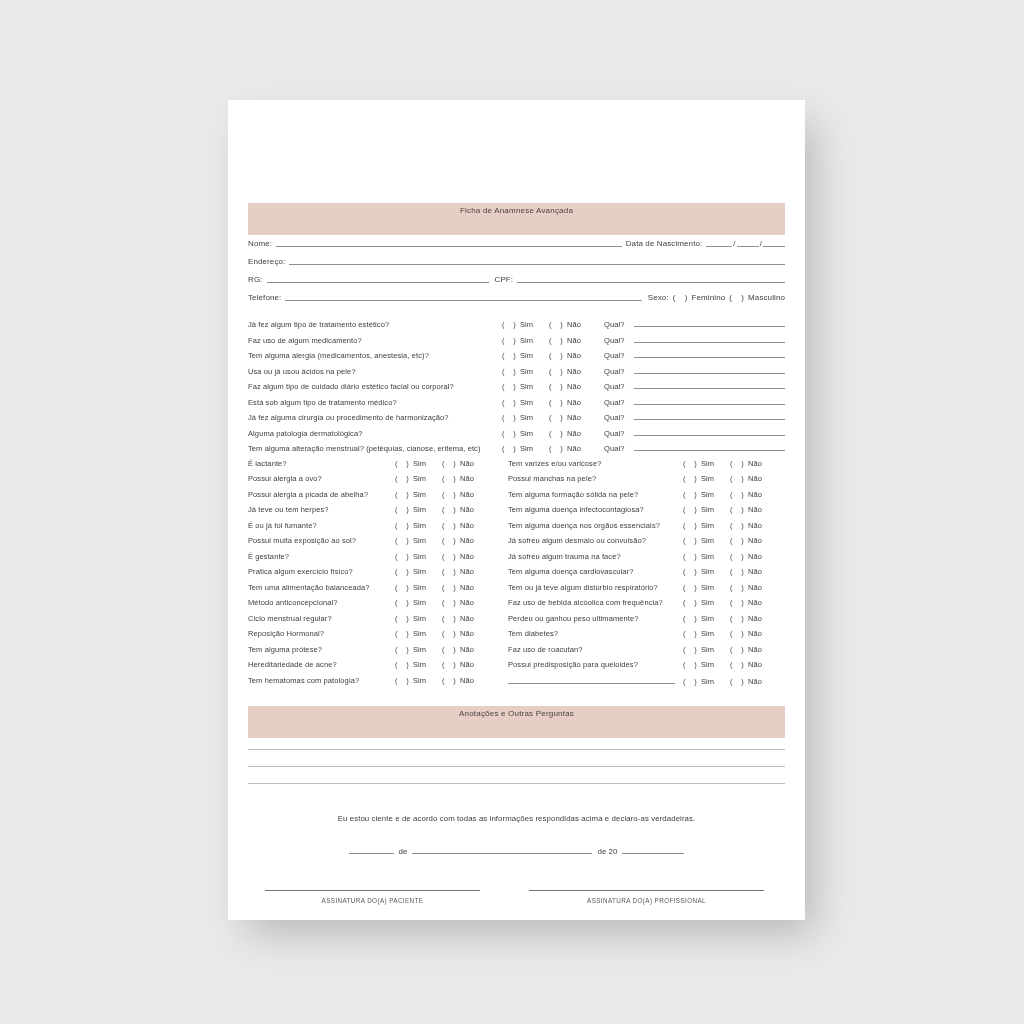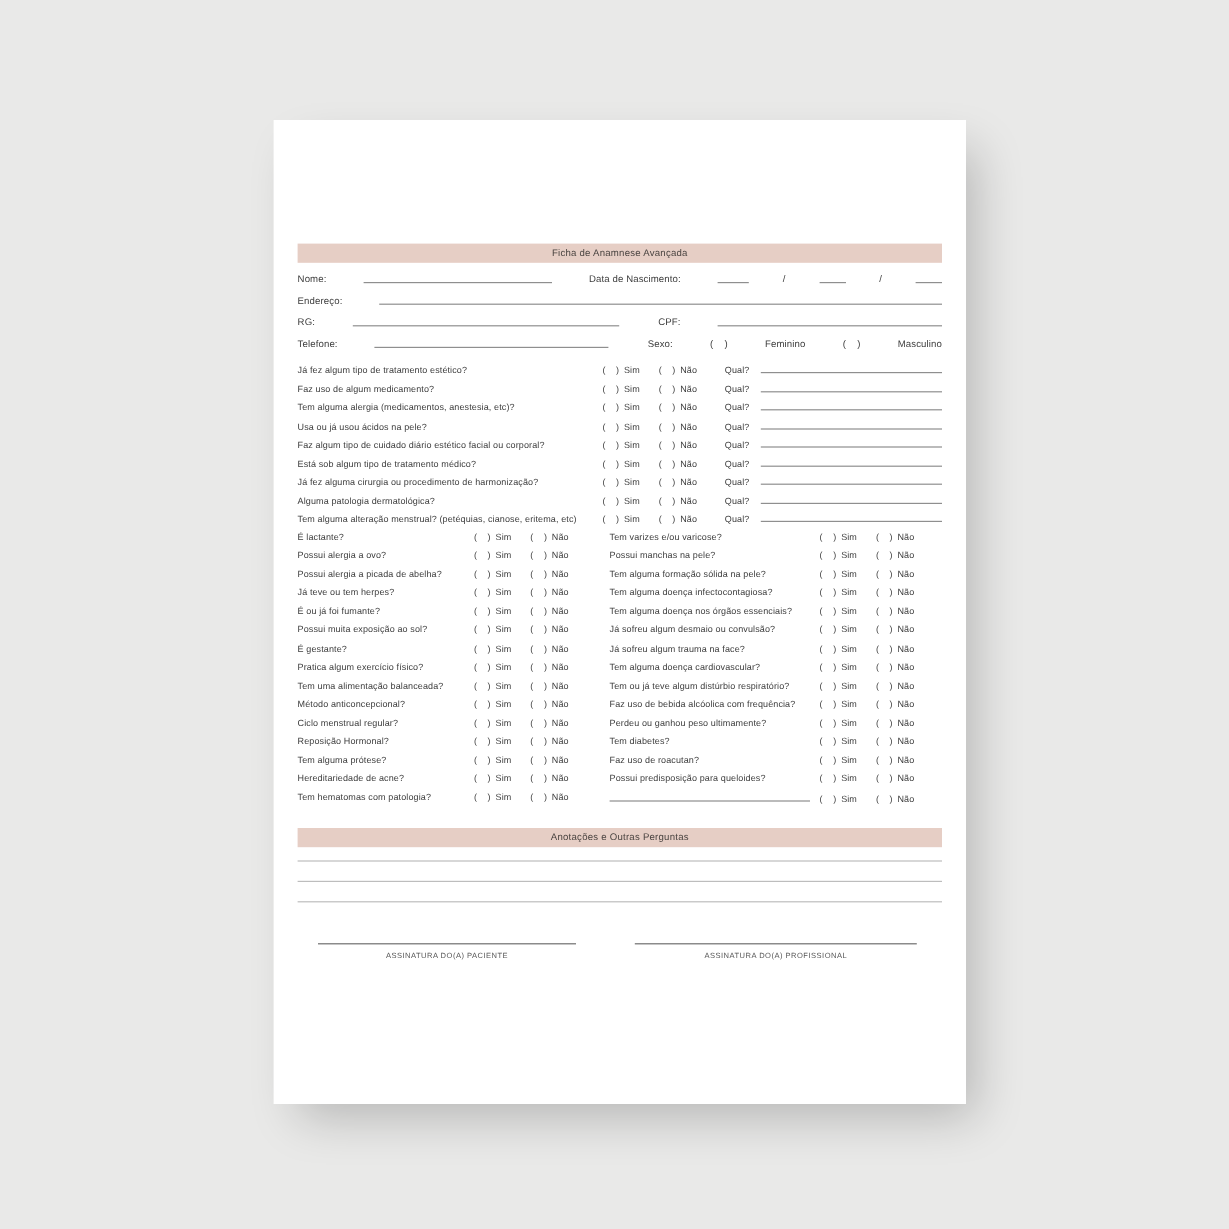--- a/index.html
+++ b/index.html
@@ -12,31 +12,31 @@
     overflow:hidden;
   }
   .page {
     position:absolute; left:228px; top:100px;
     width:577px; height:820px;
     background:#ffffff;
     padding:0 20px;
     box-shadow:14px 18px 38px -6px rgba(0,0,0,0.22);
   }
   .band {
-    height:16px; line-height:16px;
+    height:32px; line-height:16px;
     background:#e6cec5;
     text-align:center;
     font-size:8px; letter-spacing:0.2px;
     color:#4a4441;
   }
   .band-title { margin-top:103px; }
   .band-notes { margin-top:15px; }
 
   .hdr { margin-top:4px; }
-  .hrow { display:flex; align-items:center; height:18px; font-size:8px; letter-spacing:0.1px;gap:27px; }
+  .hrow { display:flex; align-items:flex-start; height:18px; font-size:8px; letter-spacing:0.1px; }
   .lbl { white-space:pre; }
   .wline { display:inline-block; height:8px; border-bottom:1px solid #8f8f8f; }
   .flex1 { flex:1; }
   .ml4 { margin-left:4px; } .ml6 { margin-left:6px; }
   .w28 { width:26px; } .w22 { width:22px; }
   .rgline { width:222px; }
   .slash { margin:0 1px; }
 
   .sec1 { margin-top:8px; }
   .qrow { display:flex; align-items:baseline; height:15.5px; font-size:7.5px; letter-spacing:0.1px; }
@@ -567,21 +567,29 @@
   <div class="band band-notes">
     <span>Anotações e Outras Perguntas</span>
   </div>
 
   <div id="notes-area">
       <div class="nline nl1"></div>
       <div class="nline nl2"></div>
       <div class="nline nl3"></div>
     </div>
 
-
+  <div class="decl">Eu estou ciente e de acordo com todas as informações respondidas acima e declaro-as verdadeiras.</div>
+
+  <div class="dateline">
+    <span class="wline dl1"></span>
+    <span class="dlbl">de</span>
+    <span class="wline dl2"></span>
+    <span class="dlbl">de 20</span>
+    <span class="wline dl3"></span>
+  </div>
 
   <div class="sigs">
     <div class="sigcol">
       <div class="sigline"></div>
       <div class="siglbl">ASSINATURA DO(A) PACIENTE</div>
     </div>
     <div class="sigcol right">
       <div class="sigline pro"></div>
       <div class="siglbl">ASSINATURA DO(A) PROFISSIONAL</div>
     </div>

